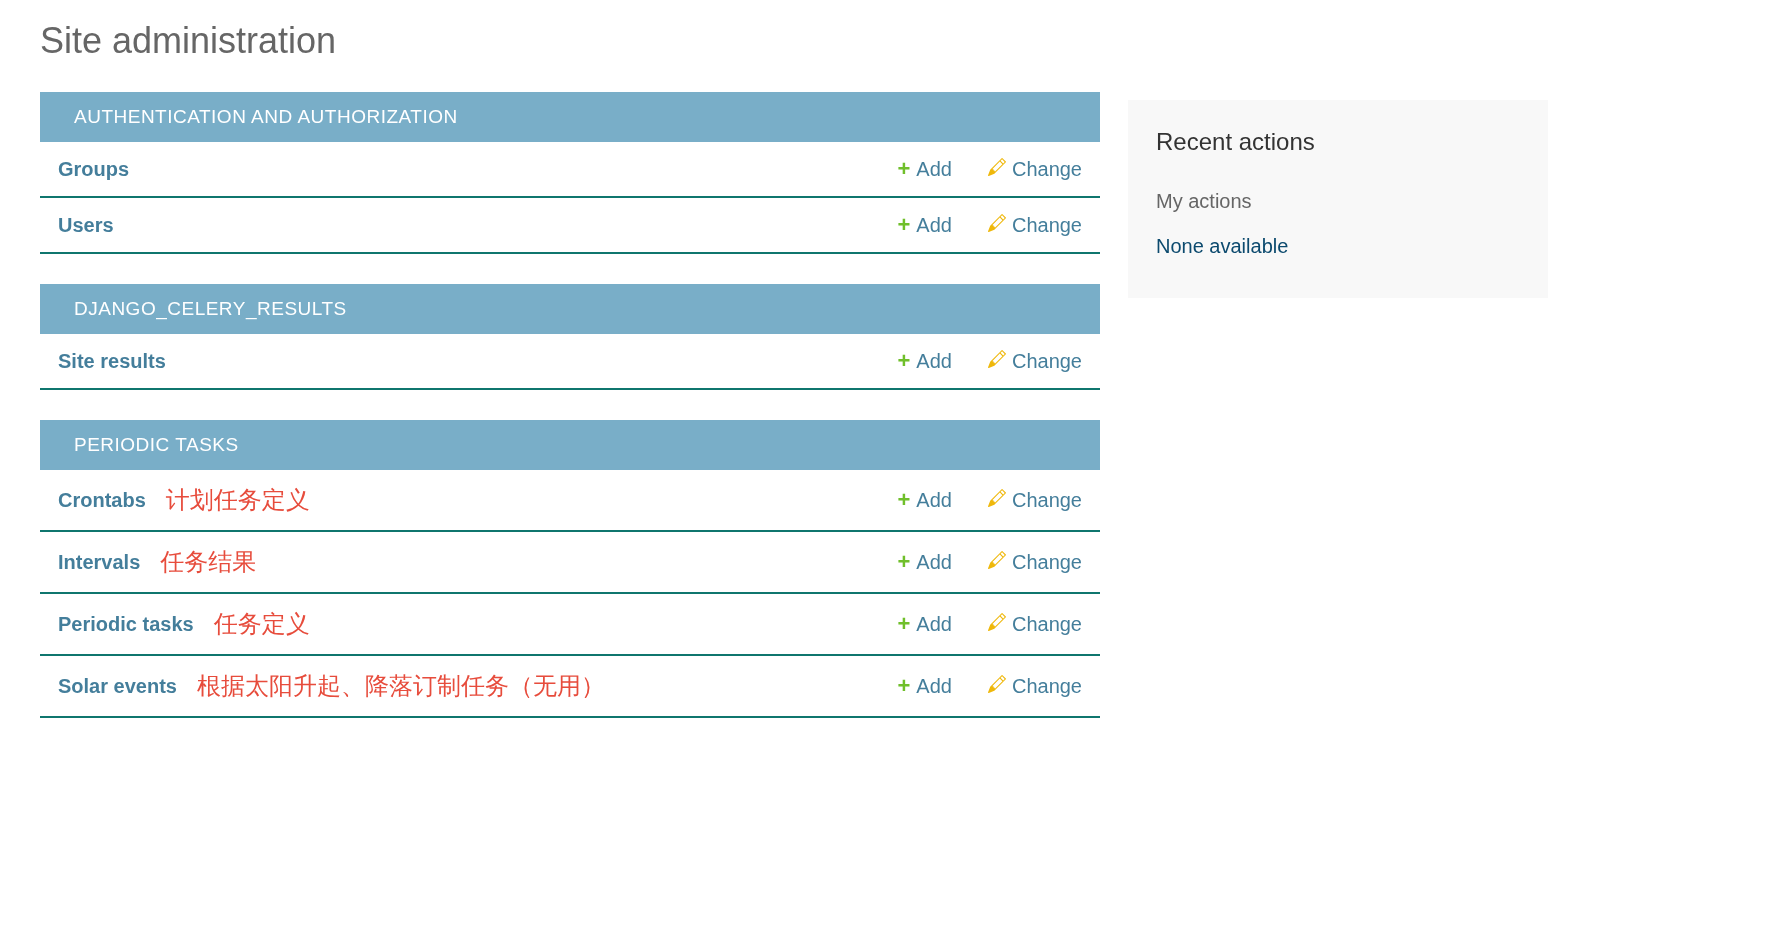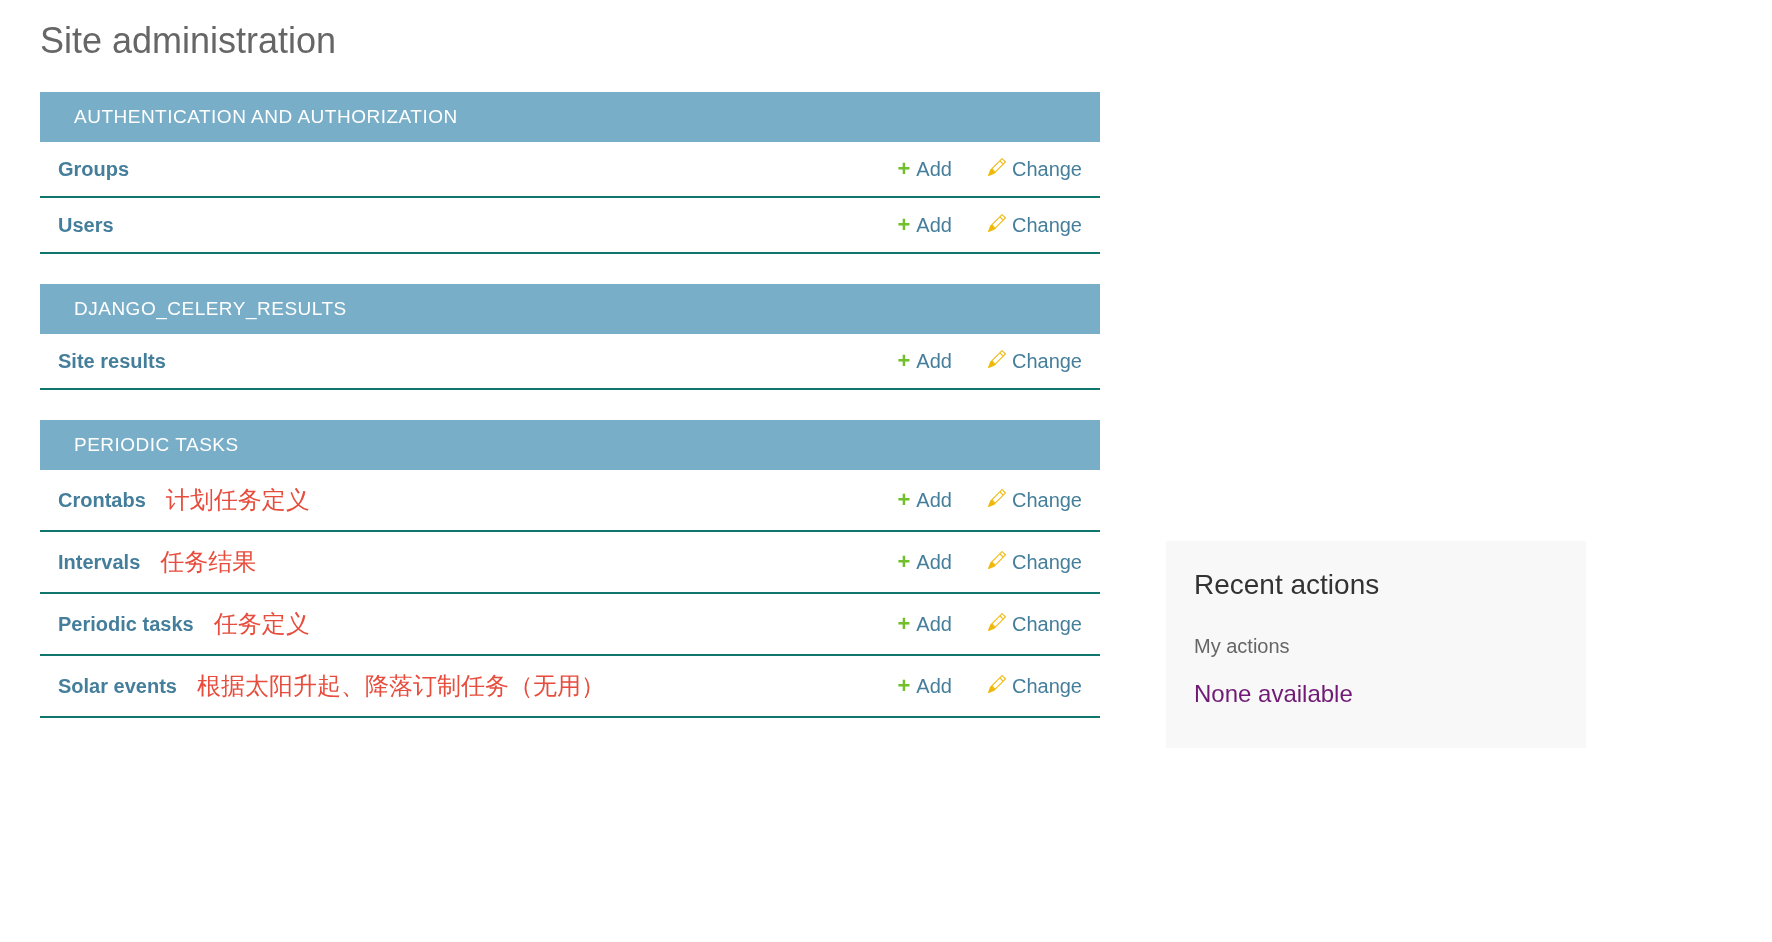--- a/index.html
+++ b/index.html
@@ -1,17 +1,17 @@
 <!DOCTYPE html>
 <html><head>
 <meta charset="utf-8">
 <style>
 * { box-sizing: border-box; margin: 0; padding: 0; }
 body { font-family: "Helvetica Neue", Arial, sans-serif; background: #fff; color: #333; padding: 20px 40px; }
-.container { display: flex; gap: 66px; max-width: 1700px; align-items: flex-end; }
+.container { display: flex; gap: 28px; max-width: 1700px; }
 .main-col { flex: 1; max-width: 1060px; }
 .side-col { width: 420px; margin-top: 80px; }
 
 h1.page-title { font-size: 36px; font-weight: 300; color: #666; margin-bottom: 30px; }
 
 .module { margin-bottom: 30px; }
 .module-header {
   background: #79AEC8;
   color: #fff;
   padding: 14px 34px;
@@ -49,23 +49,23 @@
   text-decoration: none;
   display: inline-flex;
   align-items: center;
   gap: 6px;
 }
 .plus-icon { color: #70BF2B; font-weight: 700; font-size: 22px; }
 .pencil-icon { color: #EFB80B; }
 .pencil-icon svg { width: 18px; height: 18px; }
 
 .sidebar-card { background: #F8F8F8; padding: 28px 28px 40px; }
-.sidebar-title { font-size: 28px; font-weight: 400; color: #333; margin-bottom: 34px; }
+.sidebar-title { font-size: 24px; font-weight: 400; color: #333; margin-bottom: 34px; }
 .sidebar-sub { font-size: 20px; font-weight: 400; color: #666; margin-bottom: 22px; }
-.sidebar-empty { font-size: 24px; color: #701a75; }
+.sidebar-empty { font-size: 20px; color: #0c4a6e; }
 </style>
 </head>
 <body>
 
 <div class="container">
   <div class="main-col">
     <h1 class="page-title">Site administration</h1>
     <div id="modules">
         <div class="module">
           <div class="module-header">AUTHENTICATION AND AUTHORIZATION</div>

